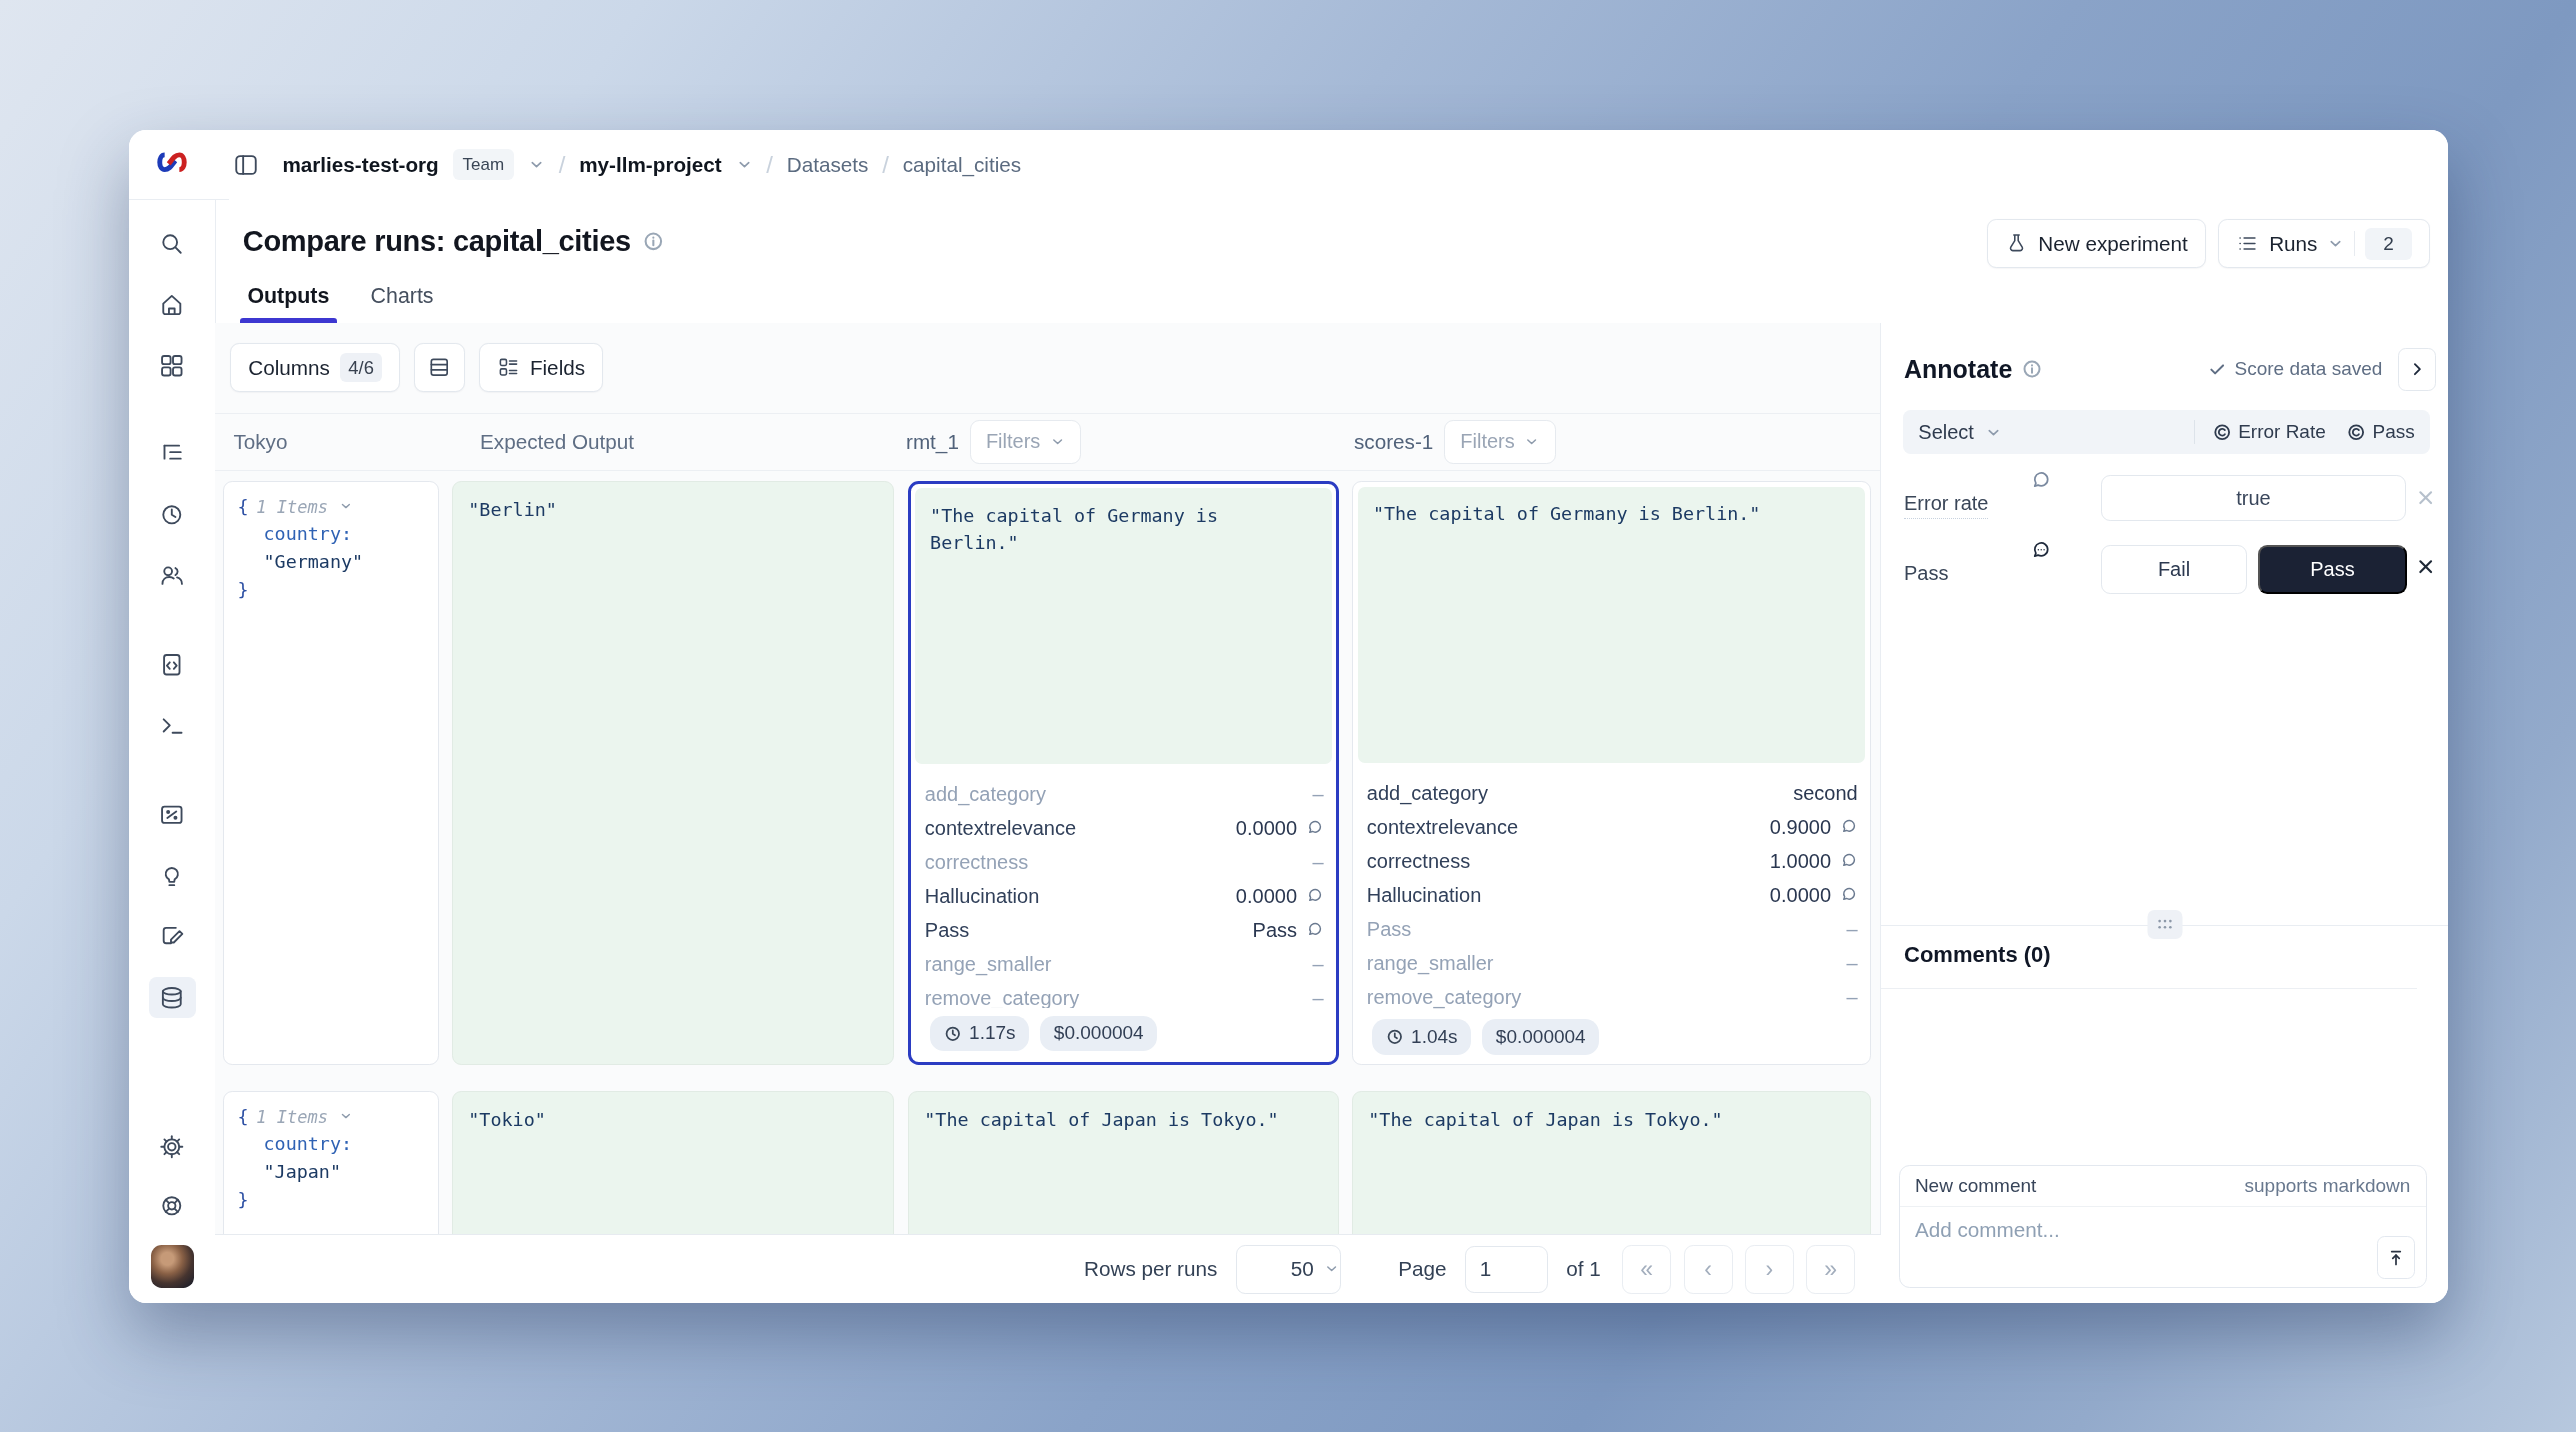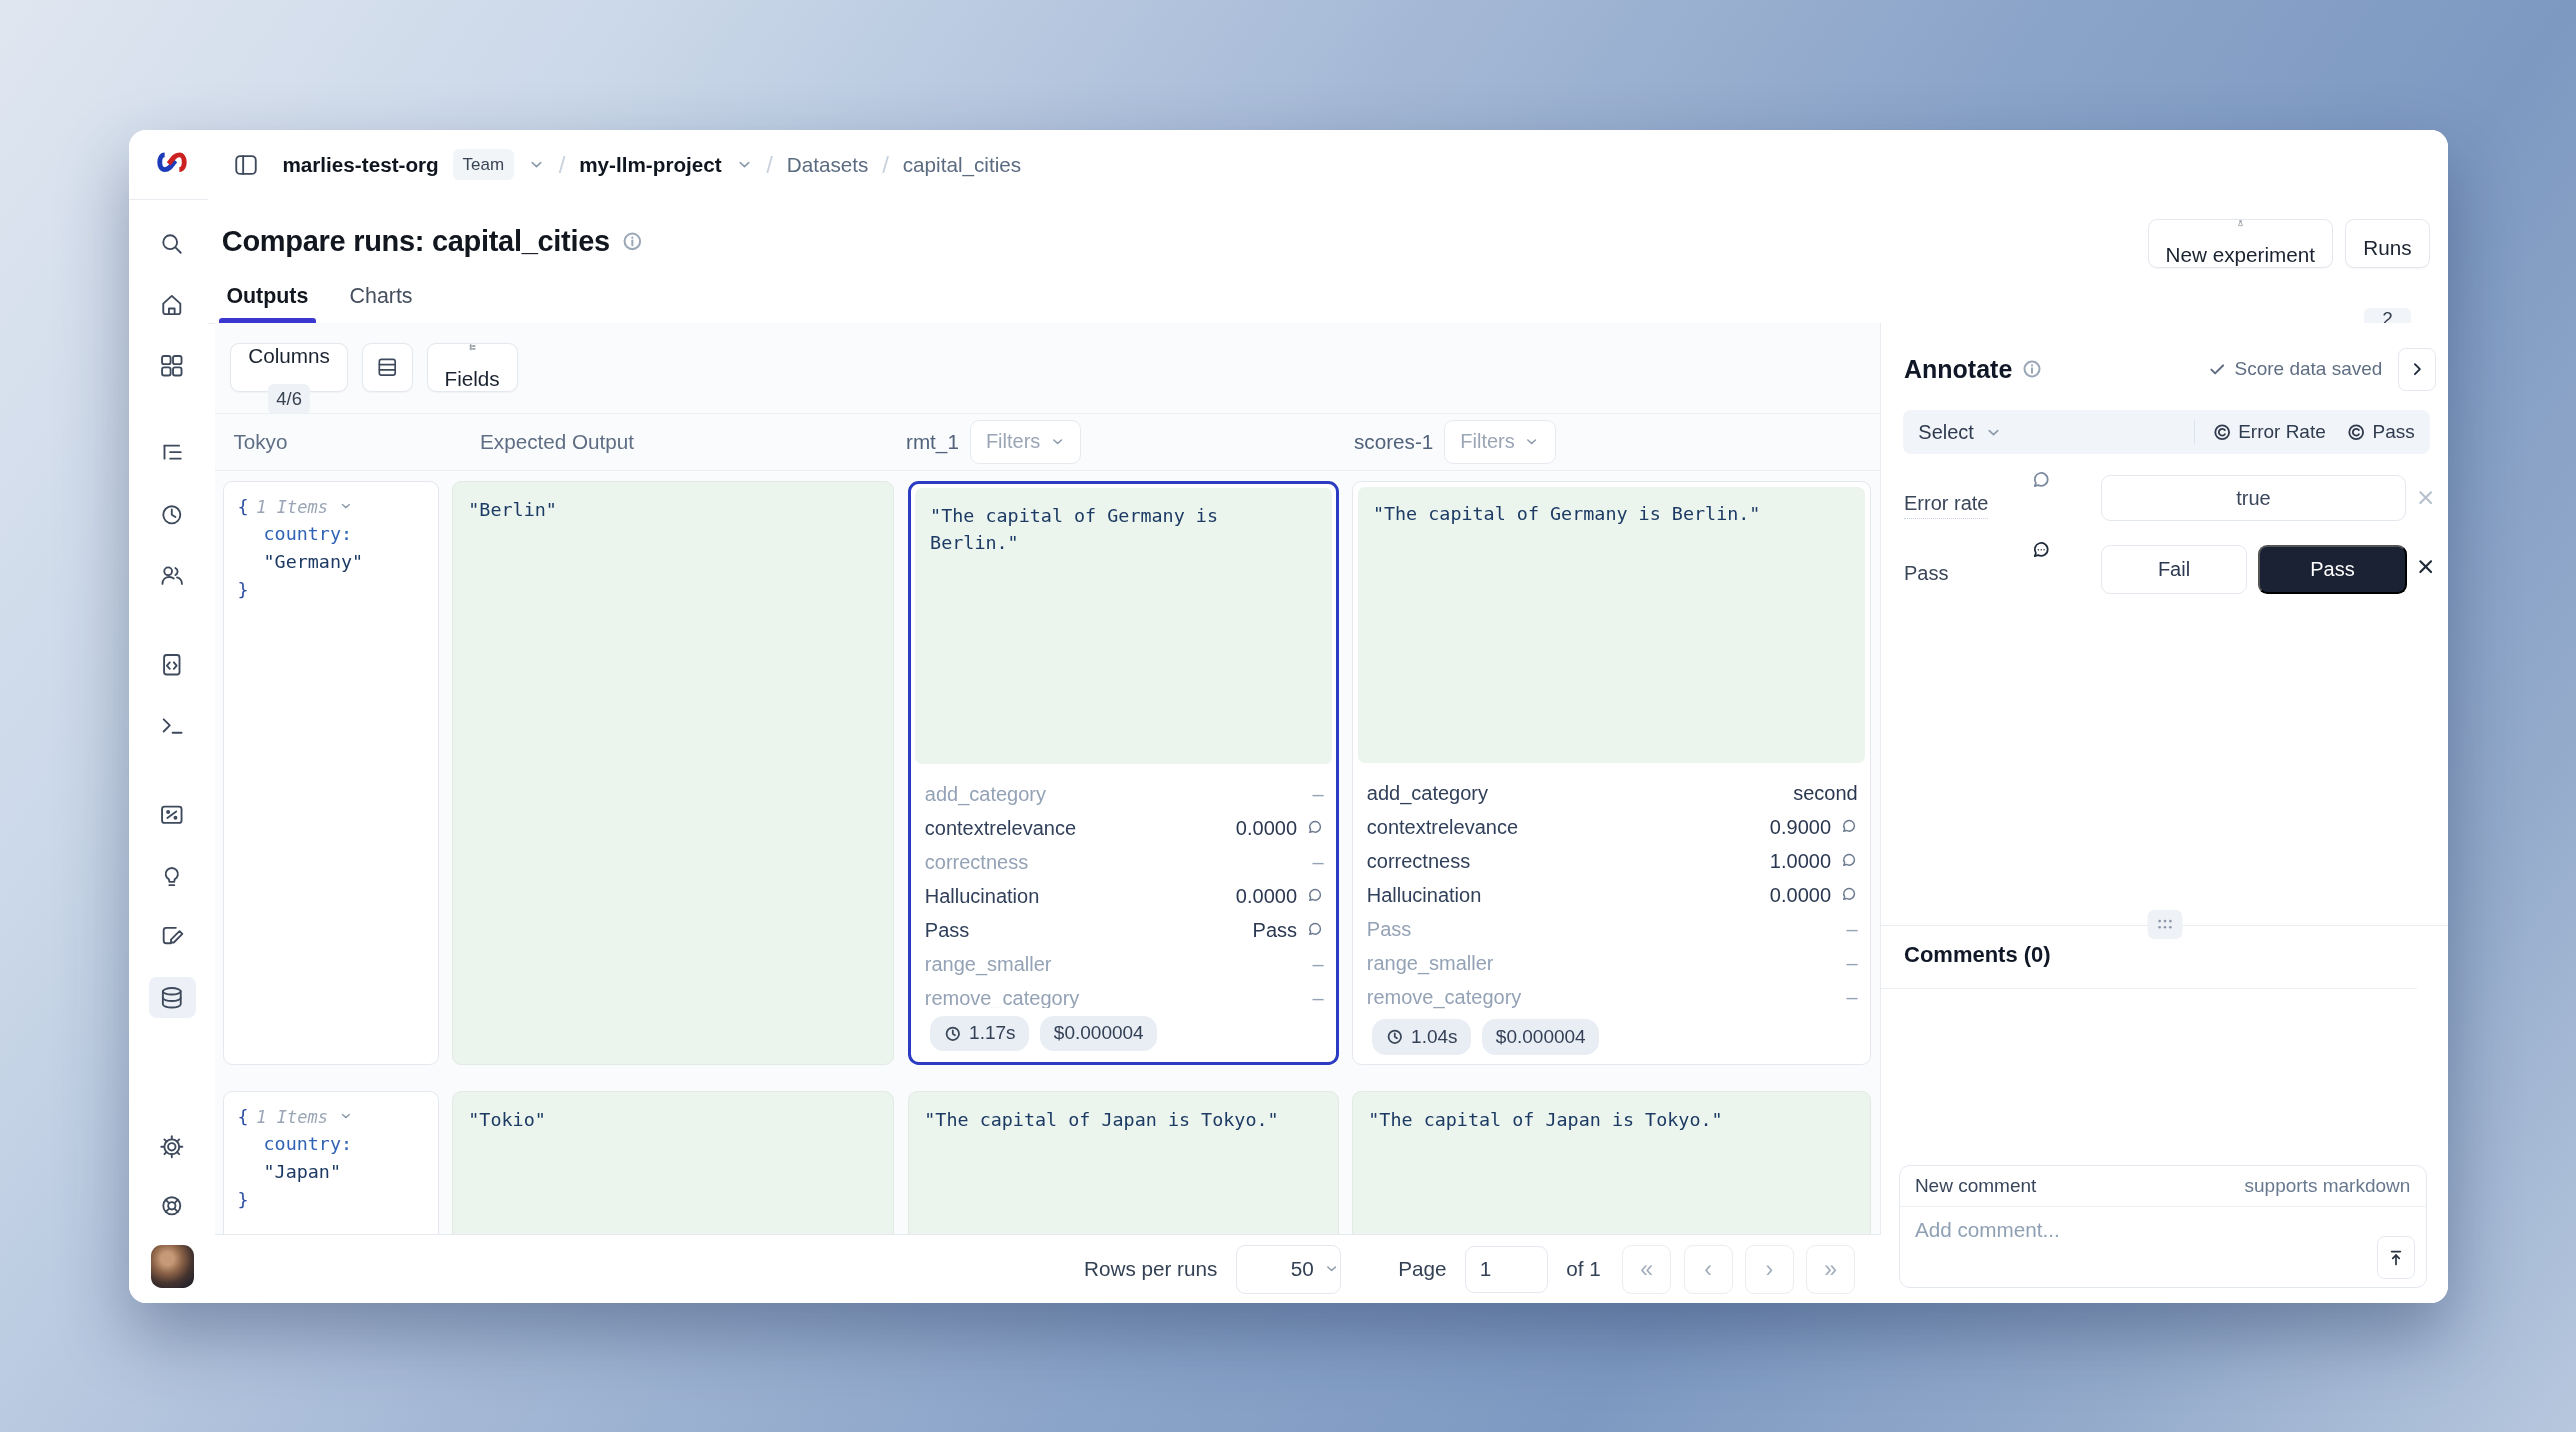--- a/index.html
+++ b/index.html
@@ -28,27 +28,27 @@
   
   .hdr{position:absolute;left:86px;top:0;right:0;height:69px;background:#fff;border-bottom:0.8px solid #e9edf2;
     display:flex;align-items:center;padding:0 18.4px;gap:23px;}
   .crumbs{display:flex;align-items:center;gap:13.8px;font-size:20.7px;}
   .crumb-strong{font-weight:600;color:#10161f;}
   .crumb-dim{color:#5b6b80;}
   .team-badge{background:#f2f5f8;border-radius:6.1px;padding:5.4px 10px;font-size:17px;color:#3a4656;}
   .slash{color:#c9d2dd;font-size:24px;font-weight:300;}
 
   
-  .phead{position:absolute;left:79px;top:69px;right:0;height:124px;background:#fff;border-bottom:0.8px solid #e7eaef;}
+  .phead{position:absolute;left:100px;top:69px;right:0;height:124px;background:#fff;border-bottom:0.8px solid #e7eaef;}
   .title-row{position:absolute;left:13.8px;top:26px;display:flex;align-items:center;gap:12.3px;}
   .title{font-size:29px;font-weight:700;color:#12161f;letter-spacing:-0.3px;}
   .actions{position:absolute;right:18.4px;top:20px;display:flex;gap:12.3px;}
-  .btn{display:inline-flex;align-items:center;gap:16px;height:49px;padding:0 17px;background:#fff;
+  .btn{display:inline-flex;align-items:center;gap:10px;height:49px;padding:0 17px;background:#fff;
     border:1.1px solid #e3e8ee;border-radius:9.2px;font-size:20.7px;color:#1b2330;cursor:pointer;
-    box-shadow:0 0.8px 1.5px rgba(16,24,40,.04);flex-direction:column;}
+    box-shadow:0 0.8px 1.5px rgba(16,24,40,.04);}
   .count-badge{background:#f1f4f8;border-radius:6.1px;min-width:31px;height:32px;display:grid;place-items:center;
     font-size:19px;color:#333e4e;padding:0 7.7px;}
   .vsep{width:0.8px;height:24.5px;background:#e7ebf0;}
   .tabs{position:absolute;left:15.3px;bottom:0;display:flex;gap:35px;}
   .tab{font-size:21.4px;color:#454f5e;padding:0 3.1px 13.8px;cursor:pointer;position:relative;}
   .tab.active{color:#12161f;font-weight:600;}
   .tab.active::after{content:"";position:absolute;left:-4.6px;right:-4.6px;bottom:0;height:4.6px;background:#3d37d1;border-radius:3.1px 3.1px 0 0;}
 
   
   .content{position:absolute;left:86px;top:193px;width:1666px;bottom:0;background:#fafbfc;overflow:hidden;}

